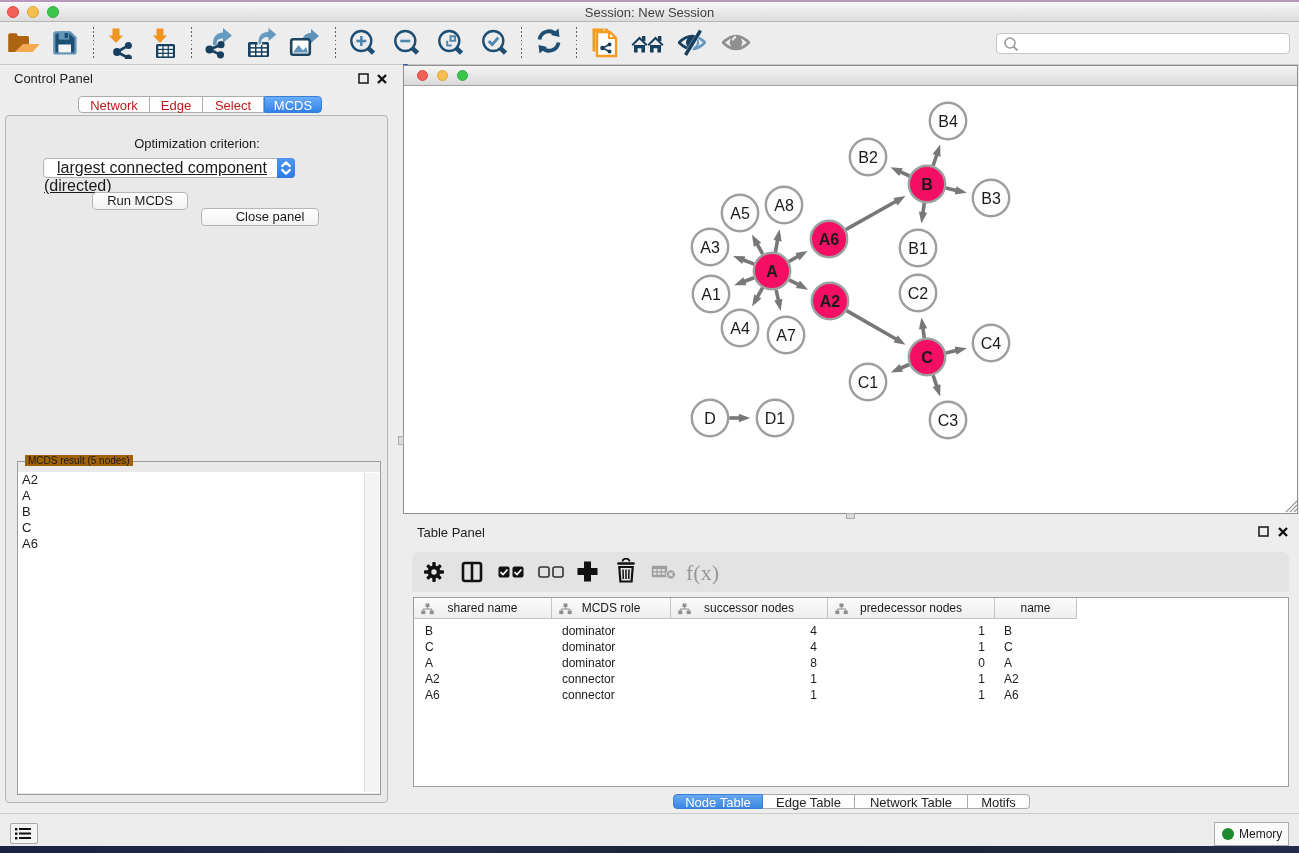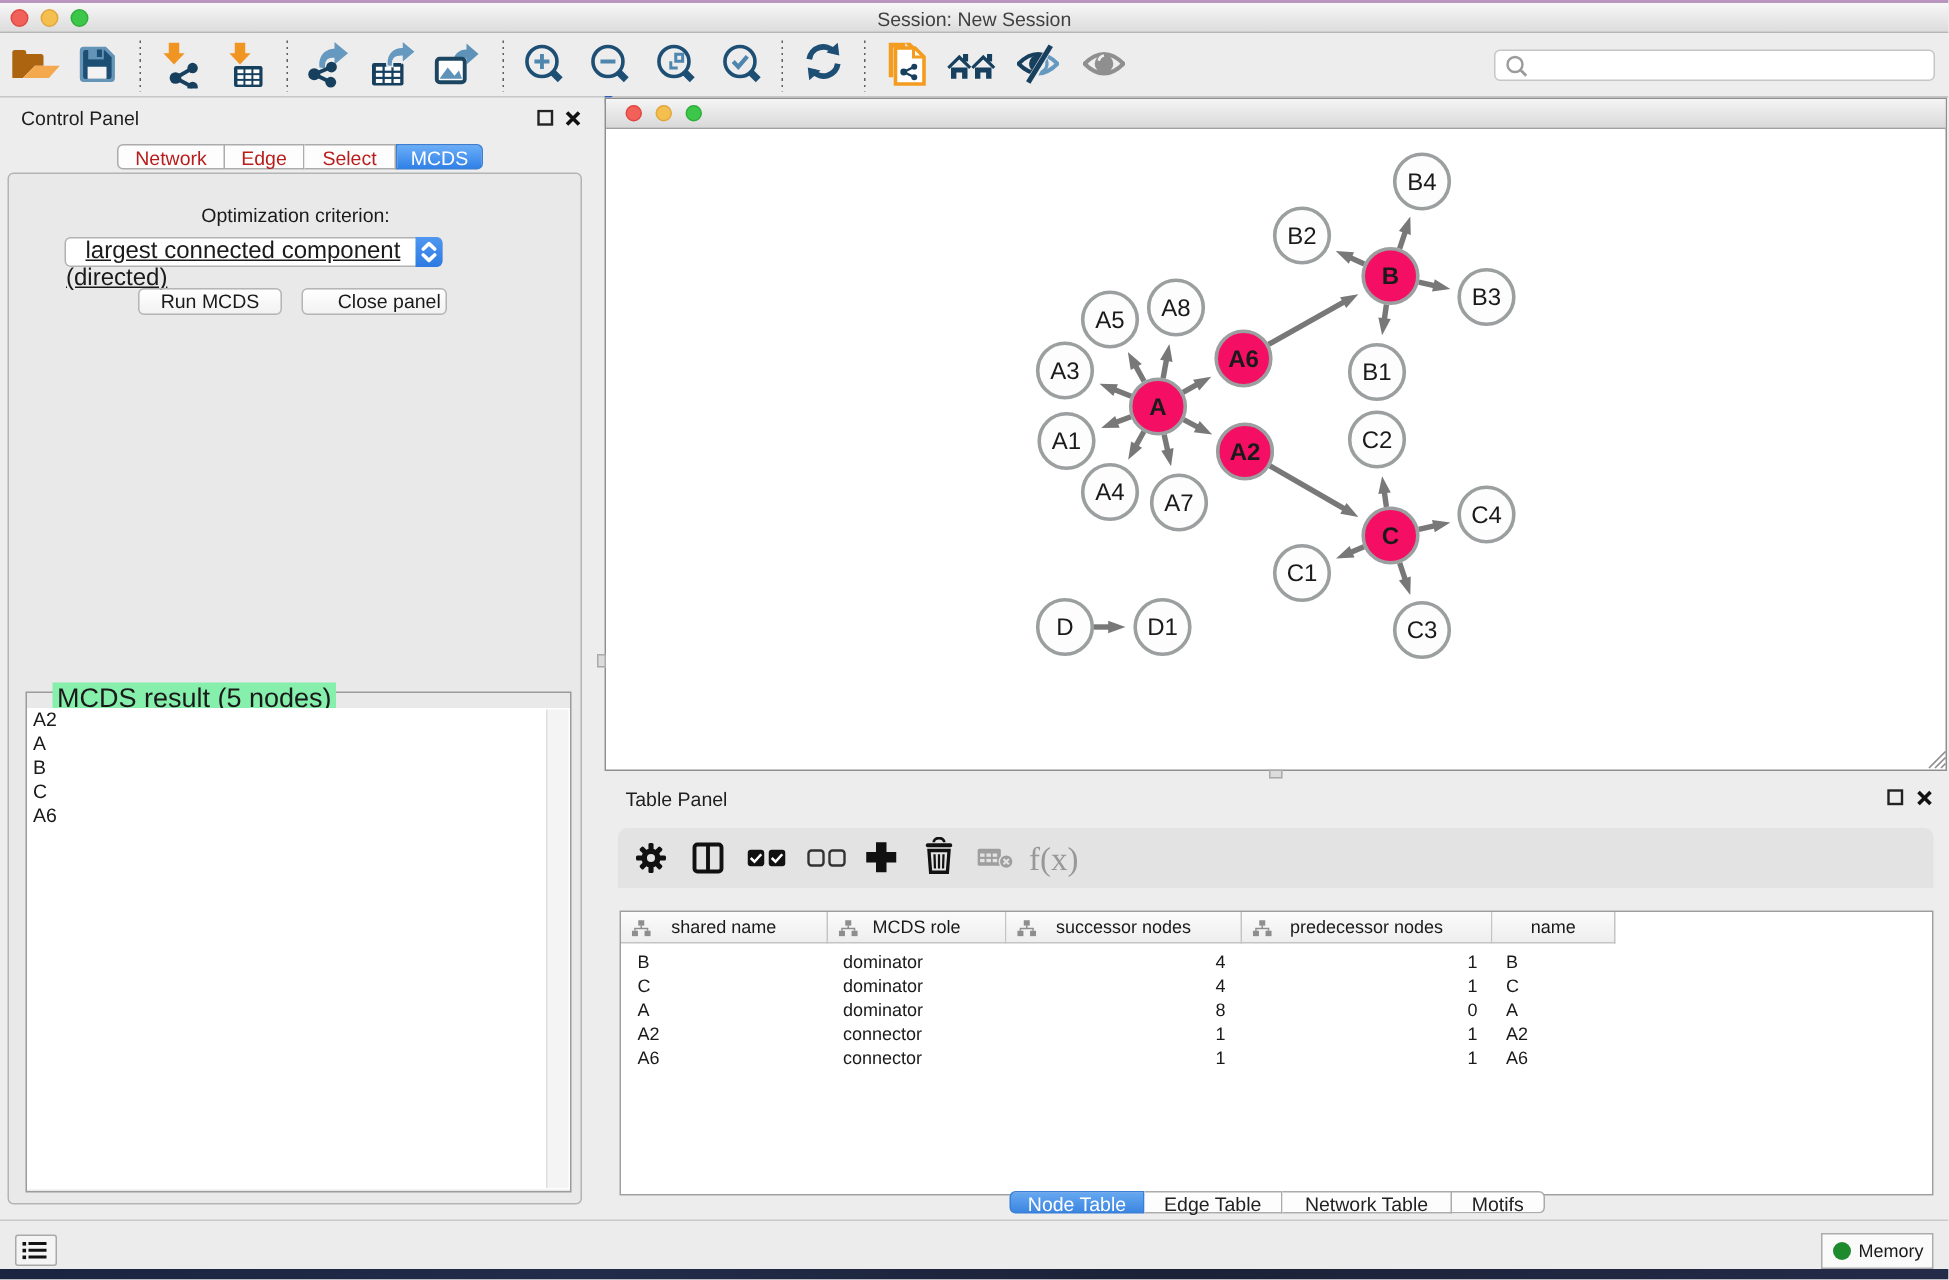--- a/index.html
+++ b/index.html
@@ -25,34 +25,34 @@
     font-size:13px; text-align:center; line-height:17px; color:#b91c1c; }
   .tabsel { background:linear-gradient(#6aaef7,#3181e8); color:#fff; border-color:#3a7fd6; }
   #optlabel { left:5px; top:136px; width:384px; text-align:center; font-size:13px; }
   #dropdown { left:43px; top:158px; width:252px; height:20px; background:#fff;
     border:1px solid #b2b2b2; border-radius:4px; font-size:16px; line-height:18px;text-decoration:underline; }
   #dd-step { right:-1px; top:-1px; width:18px; height:20px; border-radius:0 4px 4px 0;
     background:linear-gradient(#4f97f0,#2d7ae3); }
   .btn { position:absolute; height:18px; background:linear-gradient(#ffffff,#f2f2f2); border:1px solid #b5b5b5; border-radius:4px;
     font-size:13px; text-align:center; line-height:16px; color:#1a1a1a; }
   #fieldset { left:17px; top:461px; width:364px; height:334px; border:1px solid #9b9b9b; }
-  #fs-legend { left:35px; top:455px; background:#86efac; padding:0 3px; font-size:18px; }
+  #fs-legend { left:25px; top:455px; background:#a16207; padding:0 3px; font-size:10px; }
   #listbox { left:18px; top:472px; width:362px; height:321px; background:#fff; font-size:13px; }
   #lb-scroll { right:1px; top:1px; width:15px; height:319px; background:#f4f4f4; border-left:1px solid #e0e0e0; }
   .li { padding-left:4px; height:16px; line-height:16px; }
   
   #netwin { left:403px; top:65px; width:895px; height:449px; border:1px solid #8f8f8f; background:#fff; }
   #nw-title { left:0; top:0; width:893px; height:20px; background:linear-gradient(#f5f5f5,#d9d9d9);
     border-bottom:1px solid #a0a0a0; }
   .tl2 { width:11px; height:11px; border-radius:50%; top:4px; }
   #nw-text { left:0; top:3px; width:893px; text-align:center; font-size:13px; font-weight:bold; color:#2d2d2d; }
   
   #tp-title { left:417px; top:525px; font-size:13px; color:#1e1e1e; }
   #tp-toolbar { left:412px; top:552px; width:877px; height:40px; background:#e3e3e3; border-radius:6px 6px 0 0; }
-  #tbl { left:413px; top:597px; width:876px; height:190px; background:#fff; border:1px solid #9e9e9e;margin-top:10px; }
+  #tbl { left:413px; top:597px; width:876px; height:190px; background:#fff; border:1px solid #9e9e9e; }
   .th { position:absolute; top:0; height:21px; background:linear-gradient(#fbfbfb,#eeeeee);
     border-right:1px solid #c4c4c4; border-bottom:1px solid #c4c4c4; font-size:12px; text-align:center; line-height:21px; }
   .td { position:absolute; font-size:12px; height:16px; line-height:16px; }
   
   .btab { position:absolute; top:794px; height:15px; background:#fdfdfd; border:1px solid #ababab;
     font-size:13px; text-align:center; line-height:15px; color:#222; }
   .btabsel { background:linear-gradient(#66a8f0,#3c86e2); color:#fff; border-color:#3a7fd6; }
   #statusbar { left:0; top:813px; width:1299px; height:33px; background:#ececec; border-top:1px solid #c9c9c9; }
   #navy { left:0; top:846px; width:1299px; height:7px; background:linear-gradient(90deg,#1a2440,#222c4a 30%,#1b2136 60%,#232b49); }
   #memorybtn { left:1214px; top:822px; width:75px; height:24px; background:#fafafa; border:1px solid #ababab;
@@ -249,21 +249,21 @@
   <div class="abs" id="dd-step">
   <svg width="18" height="20" style="display:block">
         <g fill="none" stroke="#fff" stroke-width="2.4" stroke-linecap="round" stroke-linejoin="round">
           <path d="M5.2 8 L9 4.4 L12.8 8"></path>
           <path d="M5.2 12 L9 15.6 L12.8 12"></path>
         </g>
       </svg>
   </div>
 </div>
 <div class="abs btn" style="left:92px;top:192px;width:96px;">Run MCDS</div>
-<div class="abs btn" style="left:201px;top:192px;width:97px;padding-left:20px;">Close panel</div>
+<div class="abs btn" style="left:201px;top:208px;width:118px;padding-left:20px;">Close panel</div>
 <div class="abs" id="fieldset"></div>
 <div class="abs" id="fs-legend">MCDS result (5 nodes)</div>
 <div class="abs" id="listbox">
   <div class="li">A2</div>
     <div class="li">A</div>
     <div class="li">B</div>
     <div class="li">C</div>
     <div class="li">A6</div>
   <div class="abs" id="lb-scroll"></div>
 </div>

